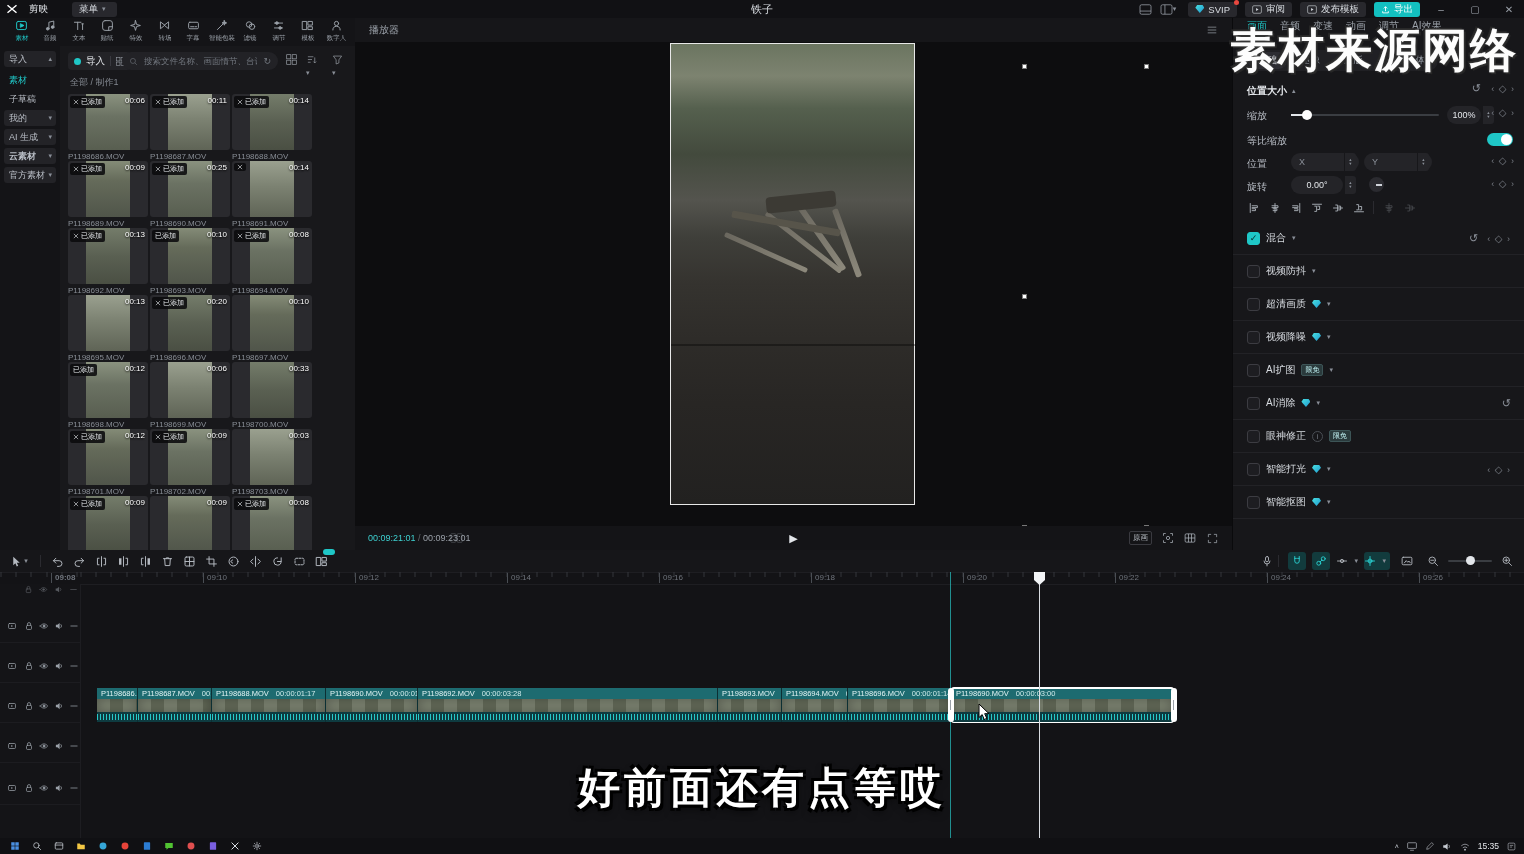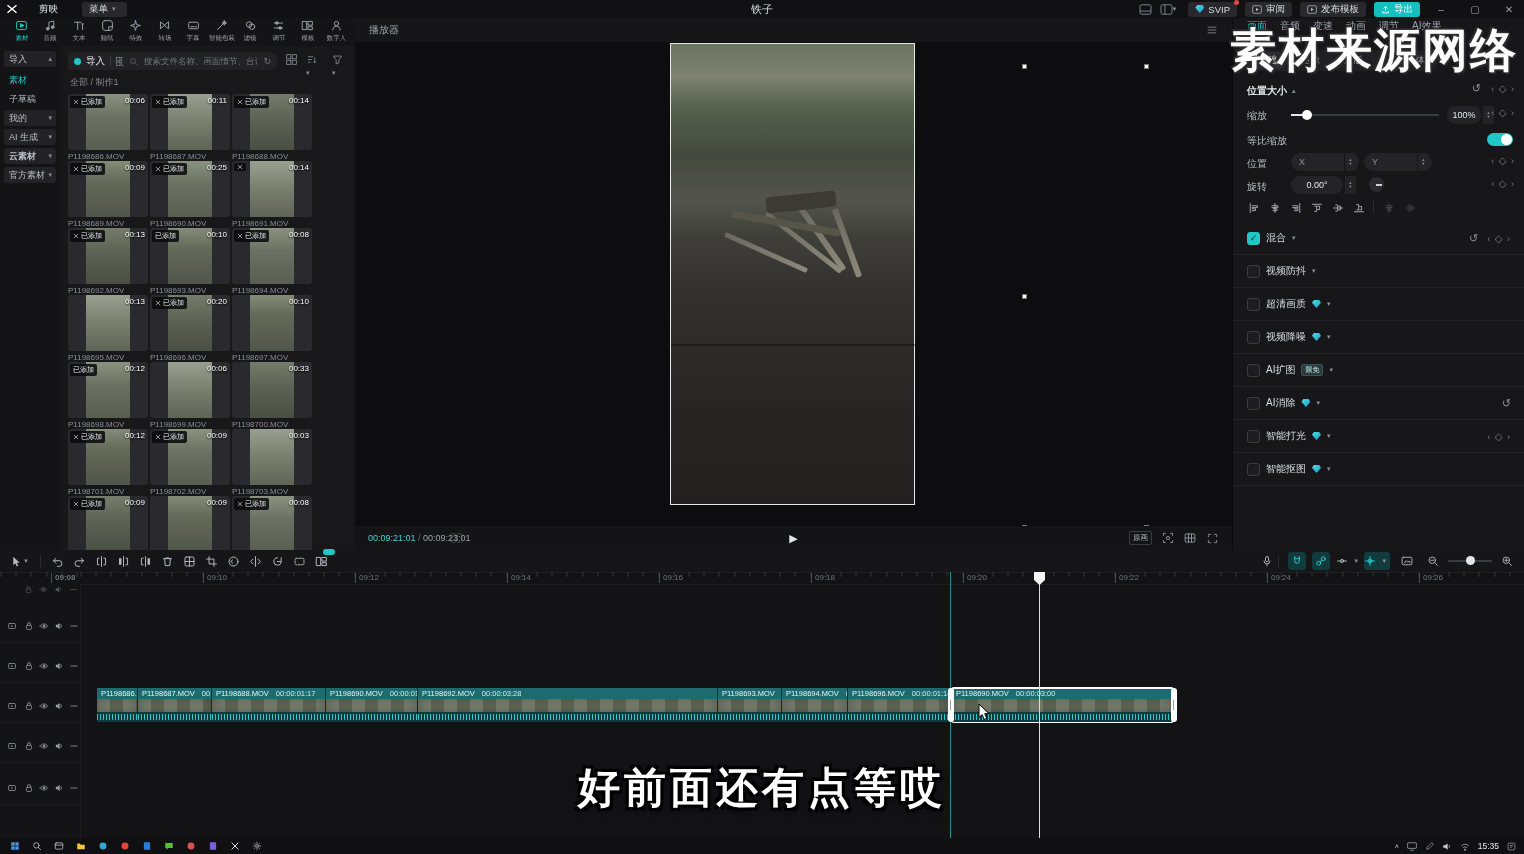--- a/index.html
+++ b/index.html
@@ -114,21 +114,21 @@
 <body>
 
 <div id="app">
 
   <div id="topbar">
     <span class="ico" style="margin-left:6px">
       <svg width="12" height="12" viewBox="0 0 16 16">
           <path d="M2 3l12 10M14 3L2 13" stroke="#fff" stroke-width="2" fill="none"></path>
         </svg>
     </span>
-    <span style="font-size:9.5px;color:#e3e6ea;margin-left:21px">剪映</span>
+    <span style="font-size:9.5px;color:#e3e6ea;margin-left:11px">剪映</span>
     <span class="pill" style="margin-left:24px">
       <span>菜单</span>
         <span class="chev">▾</span>
     </span>
     <div style="position:absolute;left:0;right:0;text-align:center;font-size:11px;color:#d7dbe0;pointer-events:none">铁子</div>
     <div style="margin-left:auto;display:flex;align-items:center;gap:8px;padding-right:2px;z-index:2">
       <span class="ico">
           <svg width="13" height="11" viewBox="0 0 16 14">
             <rect x="1" y="1" width="14" height="12" rx="2" stroke="#9aa0a8" fill="none"></rect>
             <path d="M1 9h14" stroke="#9aa0a8"></path>
@@ -791,20 +791,27 @@
           <span class="chk"></span>
           <span class="elabel">AI消除</span>
           <span class="vip"></span>
           <span class="echev">▾</span>
           <span class="eright">
             <span class="reset">↺</span>
           </span>
         </div>
         <div class="erow">
           <span class="chk"></span>
+          <span class="elabel">眼神修正</span>
+          <span style="font-size:8px;color:#6f747c;border:1px solid #4a4e54;border-radius:50%;width:9px;height:9px;display:inline-flex;align-items:center;justify-content:center">i</span>
+          <span class="fbadge">限免</span>
+          <span class="eright"></span>
+        </div>
+        <div class="erow">
+          <span class="chk"></span>
           <span class="elabel">智能打光</span>
           <span class="vip"></span>
           <span class="echev">▾</span>
           <span class="eright">
             <span class="kf">‹ <span class="dia">◇</span> ›</span>
           </span>
         </div>
         <div class="erow">
           <span class="chk"></span>
           <span class="elabel">智能抠图</span>

